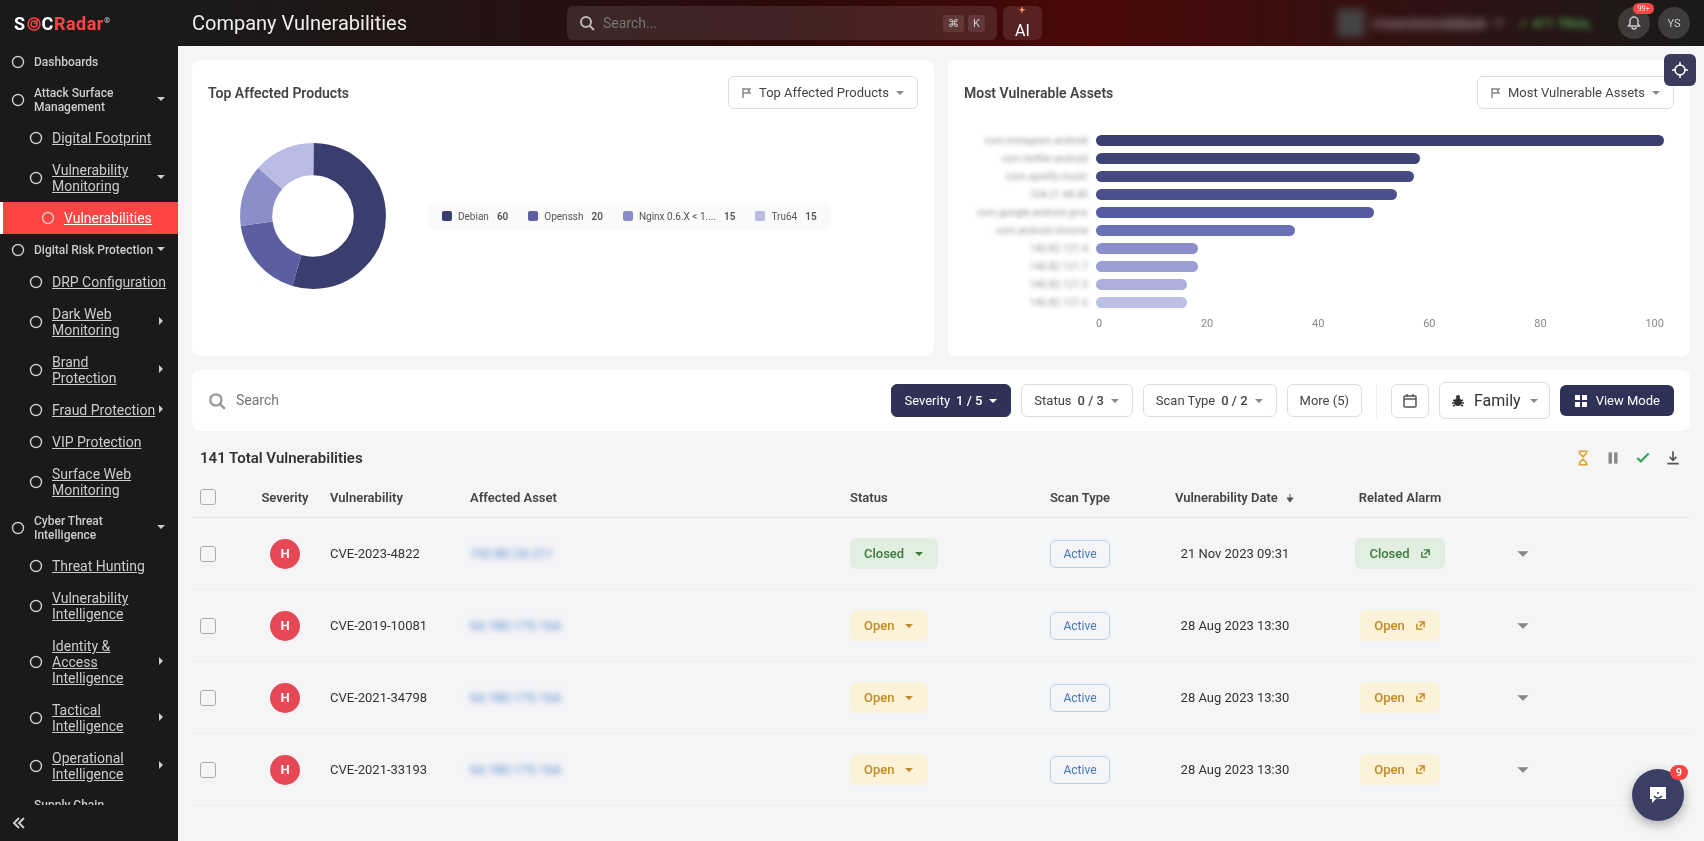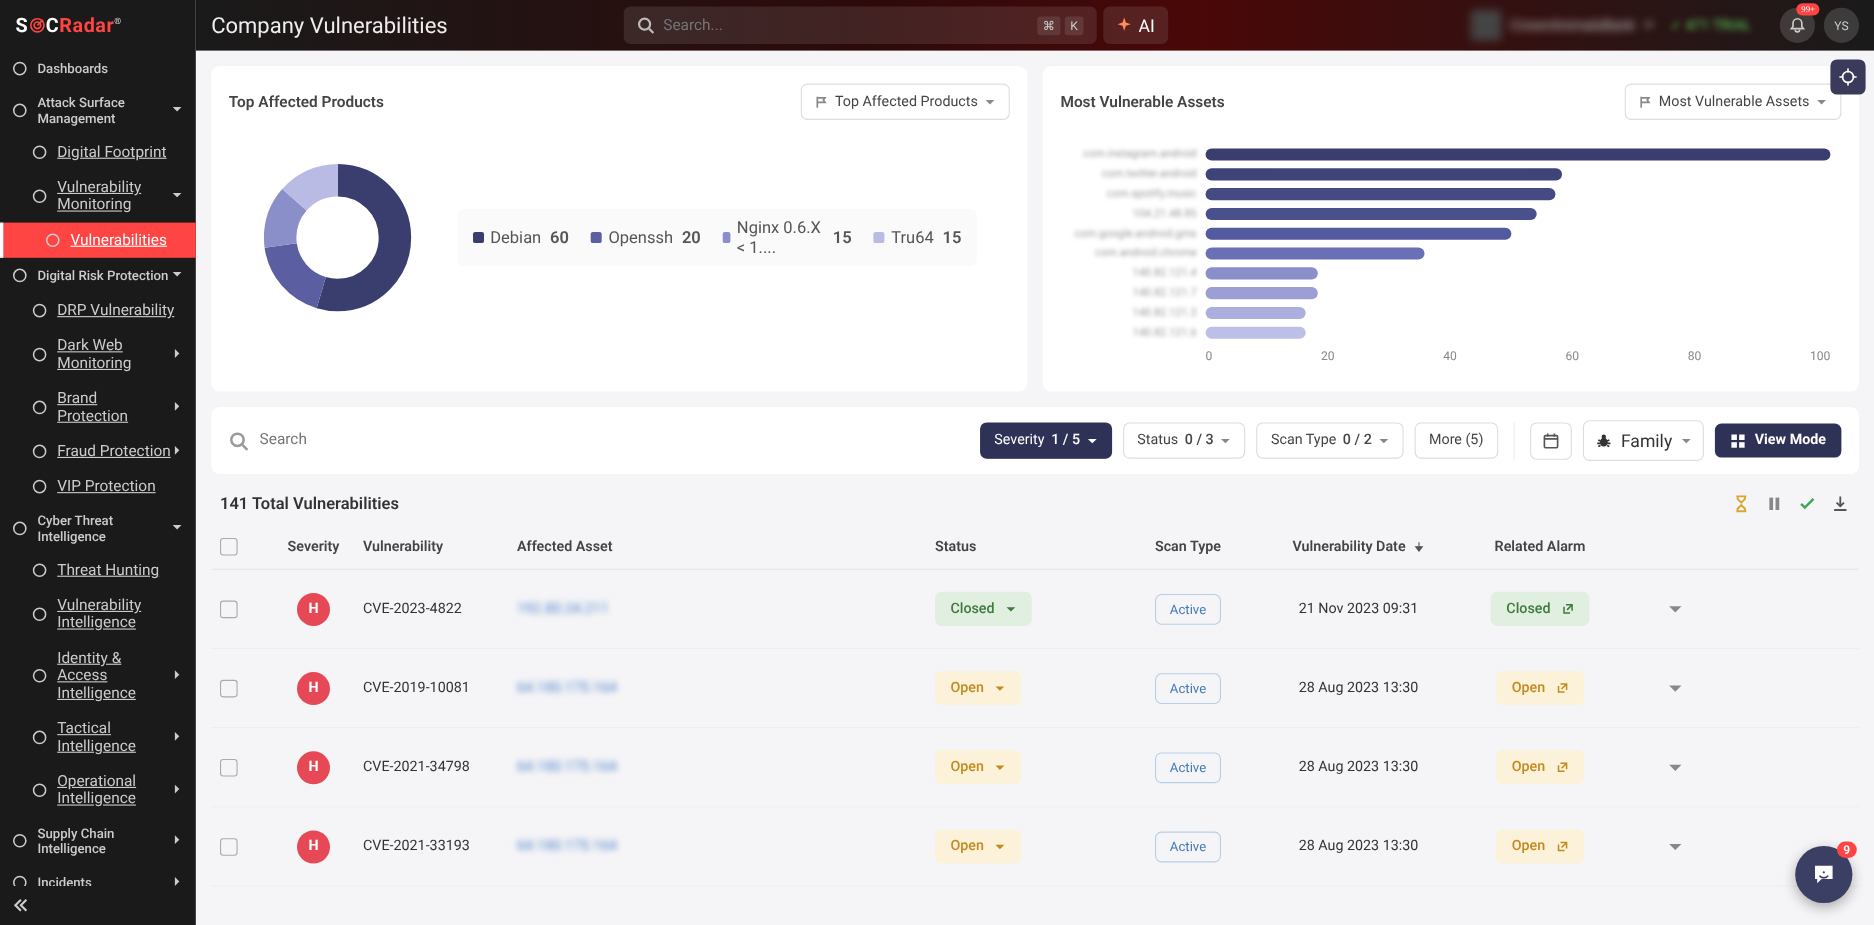--- a/index.html
+++ b/index.html
@@ -27,21 +27,21 @@
 
 
 .main { flex: 1; display: flex; flex-direction: column; overflow: hidden; }
 
 
 .header { height: 46px; background: linear-gradient(90deg, #1a1a1a 0%, #2d0a0a 40%, #4a0808 60%, #1a1a1a 100%); display: flex; align-items: center; padding: 0 14px; color: #fff; }
 .page-title { font-size: 20px; font-weight: 400; color: #eee; }
 .search-bar { margin-left: 160px; display: flex; align-items: center; background: rgba(255,255,255,0.1); border-radius: 6px; height: 34px; padding: 0 12px; width: 430px; color: #ccc; }
 .search-bar input { background: none; border: none; color: #ccc; font-size: 14px; flex: 1; outline: none; margin-left: 8px; }
 .search-kbd { font-size: 11px; background: rgba(255,255,255,0.1); padding: 2px 5px; border-radius: 3px; margin-left: 4px; }
-.ai-btn { margin-left: 6px; display: flex; align-items: center; background: rgba(255,255,255,0.1); border-radius: 6px; height: 34px; padding: 0 12px; color: #fff; gap: 6px; }
+.ai-btn { margin-left: 6px; display: flex; align-items: center; background: rgba(255,255,255,0.1); border-radius: 6px; height: 34px; padding: 0 12px; color: #fff; gap: 6px; flex-direction: column; }
 .header-spacer { flex: 1; }
 .header-org { display: flex; align-items: center; gap: 8px; margin-right: 14px; filter: blur(4px); }
 .header-org-avatar { width: 28px; height: 28px; background: #444; border-radius: 4px; }
 .header-trial { color: #5fd35f; font-size: 13px; margin-right: 18px; filter: blur(3px); }
 .header-icon-btn { width: 32px; height: 32px; border-radius: 50%; background: rgba(255,255,255,0.15); display: inline-flex; align-items: center; justify-content: center; margin-left: 8px; position: relative; }
 .header-badge { position: absolute; top: -4px; right: -4px; background: #ff4444; color: #fff; border-radius: 8px; font-size: 8px; padding: 1px 4px; font-family: Liberation Serif, serif; }
 .app-tool { position: absolute; right: 8px; top: 54px; width: 32px; height: 32px; background: #3a3a5a; border-radius: 6px; display: flex; align-items: center; justify-content: center; color: #fff; }
 
 
 .content { flex: 1; overflow-y: auto; padding: 14px; }
@@ -49,21 +49,21 @@
 .row { display: flex; gap: 14px; }
 .card { background: #fff; border-radius: 8px; padding: 16px; flex: 1; }
 .card-header { display: flex; justify-content: space-between; align-items: center; margin-bottom: 12px; }
 .card-title { font-size: 14px; font-weight: 600; color: #444; }
 .card-dropdown { display: flex; align-items: center; gap: 6px; border: 1px solid #ddd; border-radius: 6px; padding: 8px 12px; font-size: 13px; color: #444; cursor: pointer; }
 
 
 .donut-area { display: flex; align-items: center; gap: 40px; padding: 20px 30px; }
 .donut-svg { width: 150px; height: 150px; }
 .donut-legend { display: flex; gap: 20px; background: #fafafa; padding: 8px 14px; border-radius: 6px; }
-.legend-item { display: flex; align-items: center; gap: 6px; font-size: 15px; color: #555; }
+.legend-item { display: flex; align-items: center; gap: 6px; font-size: 10px; color: #555; }
 .legend-swatch { width: 10px; height: 10px; border-radius: 2px; }
 .legend-count { font-weight: 600; margin-left: 2px; }
 
 
 .barchart { padding: 10px 10px 10px 0; }
 .bar-row { display: flex; align-items: center; gap: 8px; height: 18px; }
 .bar-label { width: 124px; text-align: right; font-size: 10px; color: #999; filter: blur(2px); }
 .bar-track { flex: 1; height: 11px; position: relative; }
 .bar-fill { height: 100%; border-radius: 6px; }
 .bar-axis { display: flex; margin-left: 132px; justify-content: space-between; font-size: 11px; color: #888; margin-top: 6px; }
@@ -71,21 +71,21 @@
 
 .filter-bar { background: #fff; border-radius: 8px; padding: 12px 16px; margin-top: 14px; display: flex; align-items: center; gap: 10px; }
 .filter-search { display: flex; align-items: flex-start; gap: 10px; flex: 1; color: #999; }
 .filter-search input { border: none; outline: none; font-size: 14px; flex: 1; }
 .filter-pill { display: flex; align-items: center; gap: 6px; border: 1px solid #ddd; border-radius: 6px; padding: 8px 12px; font-size: 13px; color: #444; cursor: pointer; background: #fff; }
 .filter-pill.dark { background: #2d3256; color: #fff; border-color: #2d3256; }
 .filter-pill .label { color: inherit; }
 .filter-pill .value { font-weight: 500; }
 .filter-icon-btn { border: 1px solid #ddd; border-radius: 6px; padding: 8px 10px; display: flex; align-items: center; gap: 8px; cursor: pointer; }
 .filter-divider { width: 1px; height: 34px; background: #eee; margin: 0 4px; }
-.view-mode-btn { background: #2d3256; color: #fff; border-radius: 6px; padding: 8px 14px; display: flex; align-items: center; gap: 8px; font-size: 13px; font-weight: 700; }
+.view-mode-btn { background: #2d3256; color: #fff; border-radius: 6px; padding: 8px 14px; display: flex; align-items: center; gap: 8px; font-size: 13px; font-weight: 400; }
 
 
 .table-wrap { margin-top: 18px; }
 .table-header-bar { display: flex; justify-content: space-between; align-items: center; padding: 0 8px 10px; }
 .total-count { font-size: 15px; font-weight: 600; color: #333; }
 .table-actions { display: flex; gap: 12px; }
 .table-action-icon { width: 18px; height: 18px; cursor: pointer; }
 
 .vuln-table { width: 100%; }
 .vuln-thead { display: flex; align-items: center; padding: 12px 8px; border-bottom: 1px solid #e5e5e5; font-size: 13px; font-weight: 600; color: #444; }
@@ -194,21 +194,21 @@
               <path d="M1 3l4 4 4-4z"></path>
             </svg>
           </span>
         </div>
         <div class="nav-item sub">
           <span class="nav-icon">
             <svg width="16" height="16" viewBox="0 0 16 16" fill="none" stroke="#ccc" stroke-width="1.4">
               <circle cx="8" cy="8" r="5.5"></circle>
             </svg>
           </span>
-          <span class="nav-label">DRP Vulnerability</span>
+          <span class="nav-label">DRP Configuration</span>
         </div>
         <div class="nav-item sub">
           <span class="nav-icon">
             <svg width="16" height="16" viewBox="0 0 16 16" fill="none" stroke="#ccc" stroke-width="1.4">
               <circle cx="8" cy="8" r="5.5"></circle>
             </svg>
           </span>
           <span class="nav-label">Dark Web Monitoring</span>
           <span class="nav-chevron">
             <svg width="10" height="10" viewBox="0 0 10 10" fill="#ccc">
@@ -242,20 +242,28 @@
             </svg>
           </span>
         </div>
         <div class="nav-item sub">
           <span class="nav-icon">
             <svg width="16" height="16" viewBox="0 0 16 16" fill="none" stroke="#ccc" stroke-width="1.4">
               <circle cx="8" cy="8" r="5.5"></circle>
             </svg>
           </span>
           <span class="nav-label">VIP Protection</span>
+        </div>
+        <div class="nav-item sub">
+          <span class="nav-icon">
+            <svg width="16" height="16" viewBox="0 0 16 16" fill="none" stroke="#ccc" stroke-width="1.4">
+              <circle cx="8" cy="8" r="5.5"></circle>
+            </svg>
+          </span>
+          <span class="nav-label">Surface Web Monitoring</span>
         </div>
         <div class="nav-item top">
           <span class="nav-icon">
             <svg width="16" height="16" viewBox="0 0 16 16" fill="none" stroke="#ccc" stroke-width="1.4">
               <circle cx="8" cy="8" r="5.5"></circle>
             </svg>
           </span>
           <span class="nav-label">Cyber Threat Intelligence</span>
           <span class="nav-chevron">
             <svg width="10" height="10" viewBox="0 0 10 10" fill="#ccc">

